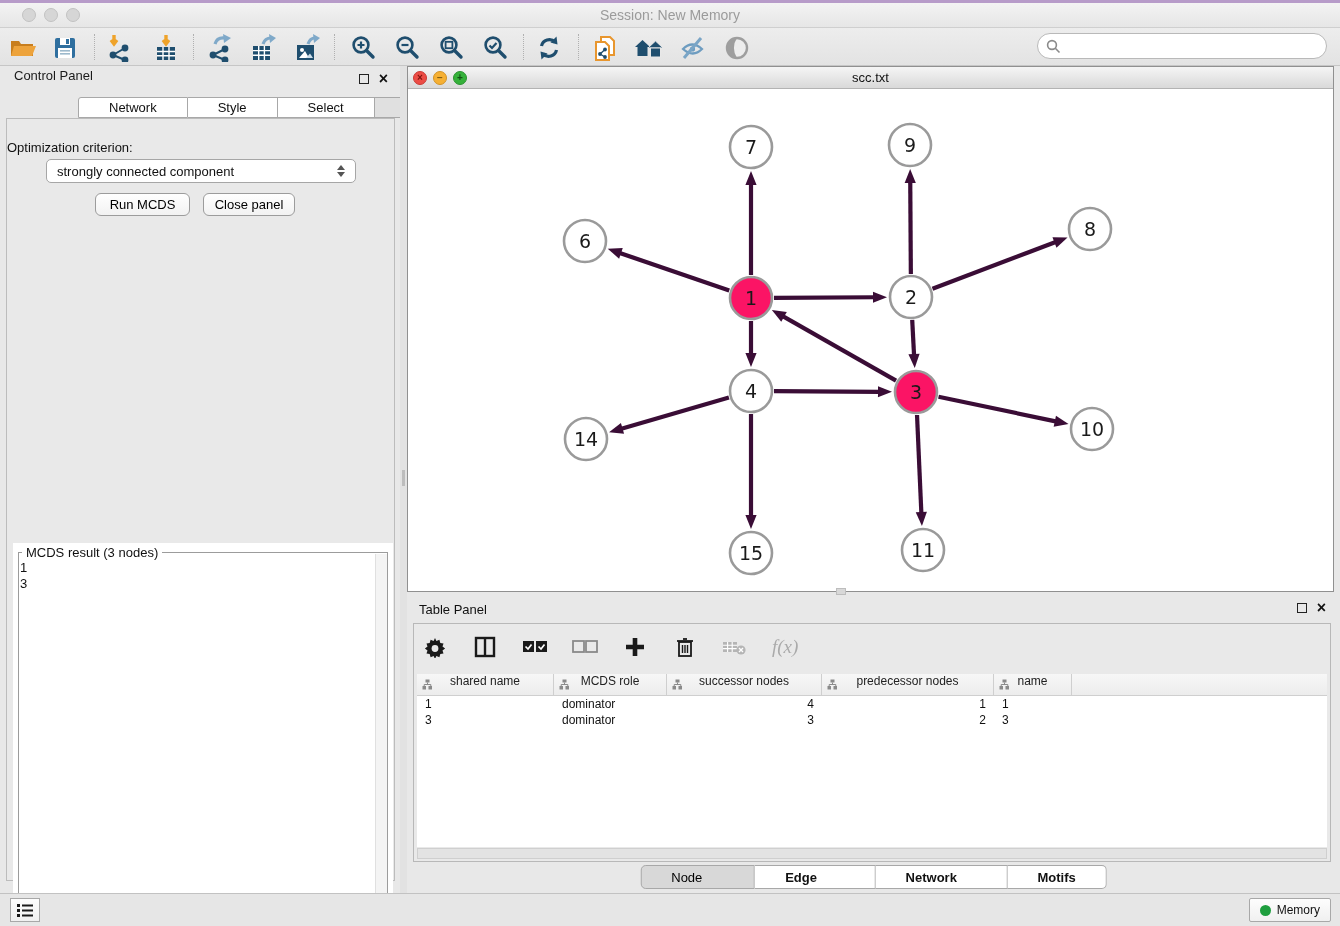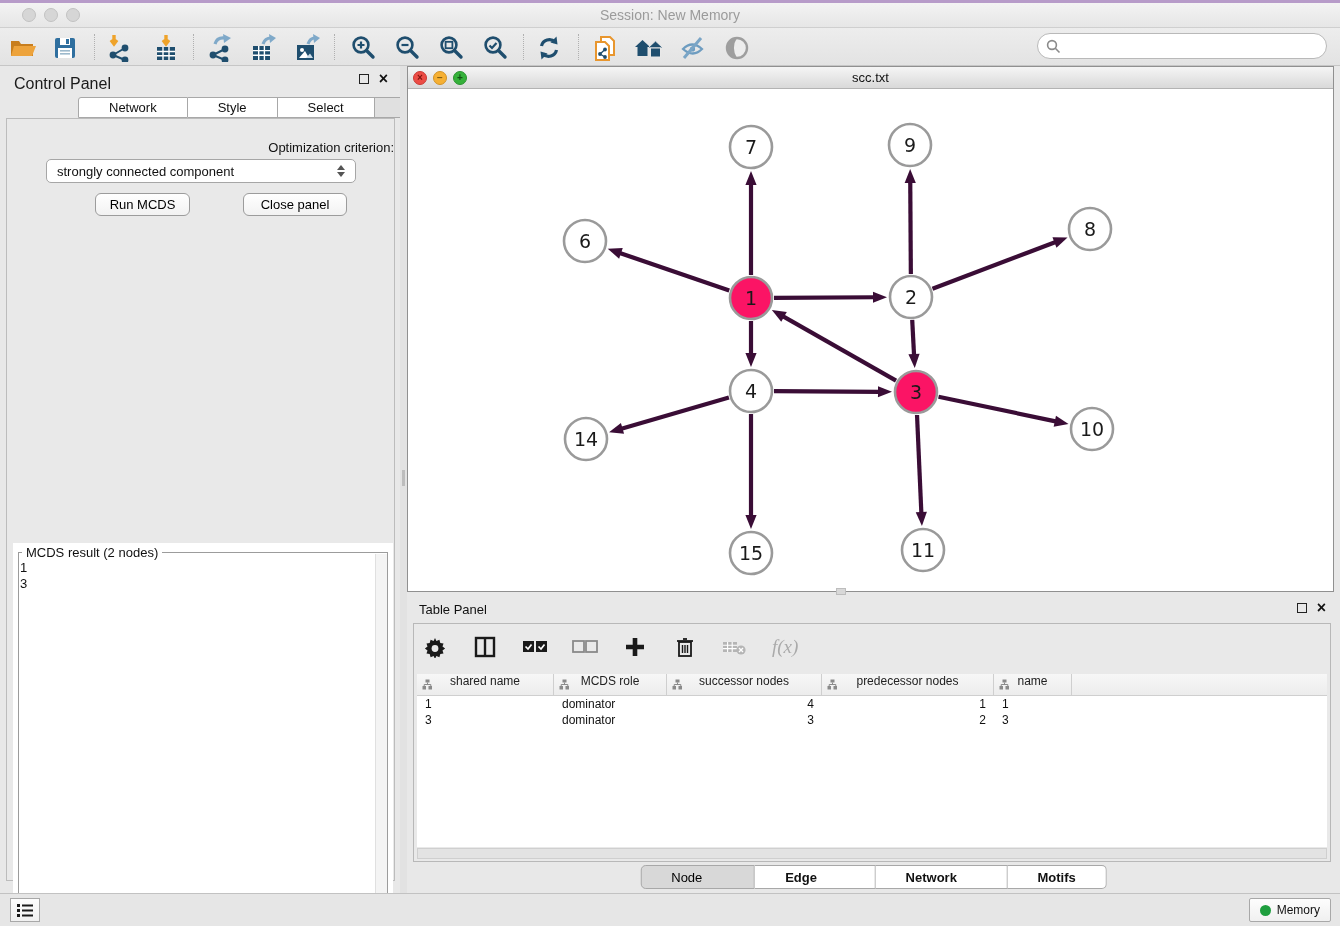--- a/index.html
+++ b/index.html
@@ -17,38 +17,38 @@
   
   #toolbar { left:0; top:28px; width:1340px; height:38px; background:linear-gradient(#ededed,#e3e3e3); border-bottom:1px solid #c6c6c6; }
   .tb-icon { position:absolute; top:5px; width:30px; height:30px; display:flex; align-items:center; justify-content:center; cursor:pointer; }
   .tb-sep { position:absolute; top:6px; width:0; height:26px; border-left:1px dotted #b0b0b0; }
   #search-box { position:absolute; right:13px; top:5px; width:290px; height:26px; background:#fff; border:1px solid #b9b9b9; border-radius:13px; display:flex; align-items:center; padding-left:8px; }
   #search-box input { border:none; outline:none; flex:1; font-size:13px; background:transparent; margin-left:5px; }
 
   
   #control-panel { left:0; top:66px; width:400px; height:827px; background:#e8e8e8; }
   #cp-header { position:absolute; left:0; top:0; width:100%; height:28px; }
-  #cp-title { position:absolute; left:14px; top:9px; font-size:16px; color:#1a1a1a; }
+  #cp-title { position:absolute; left:14px; top:2px; font-size:13px; color:#1a1a1a; }
   .panel-float { width:10px; height:10px; border:1.6px solid #222; display:inline-block; background:transparent; }
   .panel-close { font-size:16px; font-weight:bold; color:#111; line-height:10px; }
   #cp-controls { position:absolute; right:12px; top:8px; display:flex; gap:10px; align-items:center; }
   .tabrow { position:absolute; display:flex; }
   .tab { height:21px; line-height:20px; padding:0 30px; background:#fff; border:1px solid #a8a8a8; border-left:none; font-size:13px; cursor:pointer; }
   .tab:first-child { border-left:1px solid #a8a8a8; border-radius:3px 0 0 0; }
   .tab.disabled-active { background:#e0e0e0; color:#000000; border-radius:0 3px 0 0; }
   #cp-tabs { left:78px; top:31px; }
   #cp-body { position:absolute; left:6px; top:52px; width:389px; height:763px; background:#e9e9e9; border:1px solid #bcbcbc; }
-  #opt-label { position:absolute; left:0; top:21px; width:100%; text-align:right; font-size:13px; }
+  #opt-label { position:absolute; left:0; top:21px; width:100%; text-align:left; font-size:13px; }
   #opt-select { position:absolute; left:39px; top:40px; width:310px; height:24px; background:#fff; border:1px solid #a6a6a6; border-radius:5px; display:flex; align-items:center; padding:0 10px; cursor:pointer; }
   #opt-select .stepper { margin-left:auto; display:flex; flex-direction:column; gap:2px; }
   .tri-up { width:0; height:0; border-left:4px solid transparent; border-right:4px solid transparent; border-bottom:5px solid #555; }
   .tri-down { width:0; height:0; border-left:4px solid transparent; border-right:4px solid transparent; border-top:5px solid #555; }
   .cp-btn { position:absolute; top:74px; height:23px; background:linear-gradient(#ffffff,#f2f2f2); border:1px solid #9c9c9c; border-radius:6px; font-size:13px; text-align:center; cursor:pointer; font-family:inherit; }
   #run-btn { left:88px; width:95px; }
-  #closepanel-btn { left:196px; width:104px;margin-left:40px; }
+  #closepanel-btn { left:196px; width:92px; }
   #mcds-result { position:absolute; left:6px; top:424px; width:380px; height:386px; background:#fff; }
   #mcds-groupbox { position:absolute; left:5px; top:9px; right:5px; bottom:5px; border:1px solid #9c9c9c; }
   #mcds-result-title { position:absolute; left:9px; top:2px; background:#fff; padding:0 4px; font-size:13px; }
   #mcds-lines { position:absolute; left:7px; top:17px; font-size:13px; line-height:16px; }
   #mcds-scroll { position:absolute; right:6px; top:11px; width:12px; bottom:7px; background:#f4f4f4; border-left:1px solid #e0e0e0; }
 
   
   #v-splitter { left:400px; top:66px; width:7px; height:827px; background:#e2e2e2; }
   #v-handle { position:absolute; left:2px; top:404px; width:3px; height:16px; background:#bdbdbd; }
 
@@ -271,21 +271,21 @@
       <span>strongly connected component</span>
       <span class="stepper">
           <span class="tri-up"></span>
           <span class="tri-down"></span>
         </span>
     </div>
     <button class="cp-btn" id="run-btn">Run MCDS</button>
     <button class="cp-btn" id="closepanel-btn">Close panel</button>
     <div id="mcds-result">
       <div id="mcds-groupbox"></div>
-      <span id="mcds-result-title">MCDS result (2 nodes)</span>
+      <span id="mcds-result-title">MCDS result (3 nodes)</span>
       <div id="mcds-lines">
         <div>1</div>
         <div>3</div>
       </div>
       <div id="mcds-scroll"></div>
     </div>
   </div>
 </div>
 
 <div id="v-splitter" class="abs">

